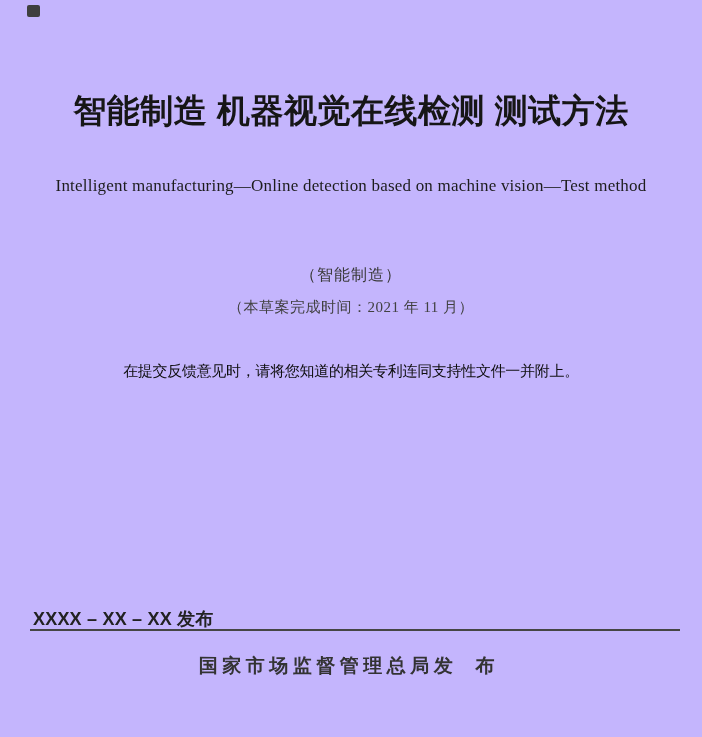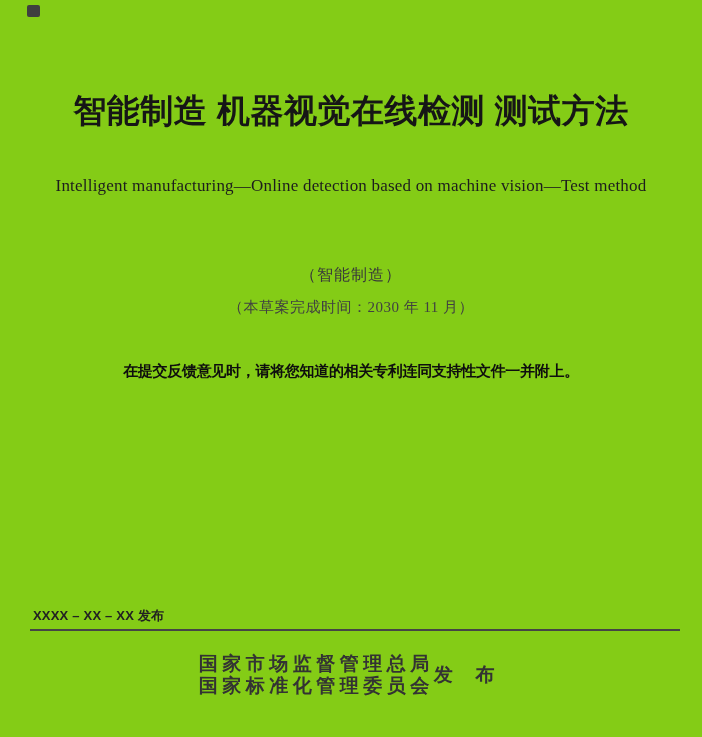--- a/index.html
+++ b/index.html
@@ -5,21 +5,21 @@
   html, body {
     margin: 0;
     padding: 0;
     background: #ffffff;
   }
   .page {
     position: relative;
     width: 702px;
     height: 737px;
     margin: 0 auto;
-    background: #84cc16;
+    background: #c4b5fd;
     overflow: hidden;
     font-family: "Liberation Sans", "DejaVu Sans", sans-serif;
     color: #1b1b1b;
   }
   .corner-mark {
     position: absolute;
     left: 27px;
     top: 5px;
     width: 13px;
     height: 12px;
@@ -79,34 +79,34 @@
     color: #414141;
     white-space: nowrap;
   }
   .patent-notice {
     position: absolute;
     top: 362px;
     left: 0;
     right: 0;
     text-align: center;
     font-size: 15px;
-    font-weight: 700;
+    font-weight: 400;
     letter-spacing: -0.3px;
     color: #0e0e0e;
     white-space: nowrap;
   }
   .dates-row {
     position: absolute;
     top: 607px;
     left: 33px;
     right: 20px;
     display: flex;
     justify-content: space-between;
     align-items: baseline;
-    font-size: 13px;
+    font-size: 18px;
     font-weight: 700;
     color: #222222;
     letter-spacing: 0.2px;
     white-space: nowrap;
     gap: 24px;
   }
   .rule {
     position: absolute;
     top: 629px;
     left: 30px;
@@ -149,31 +149,30 @@
 <div class="page">
 
   <div class="corner-mark"></div>
 
   <div class="title-cn">智能制造 机器视觉在线检测 测试方法</div>
 
   <div class="title-en">Intelligent manufacturing—Online detection based on machine vision—Test method</div>
 
   <div class="draft-stage">（智能制造）</div>
 
-  <div class="draft-time">（本草案完成时间：2030 年 11 月）</div>
+  <div class="draft-time">（本草案完成时间：2021 年 11 月）</div>
 
   <div class="patent-notice">在提交反馈意见时，请将您知道的相关专利连同支持性文件一并附上。</div>
 
   <div class="dates-row">
     <span>XXXX – XX – XX 发布</span>
   </div>
 
   <div class="rule"></div>
 
   <div class="issuer-row">
     <div class="issuer-lines">
       <div>国家市场监督管理总局</div>
-      <div>国家标准化管理委员会</div>
     </div>
     <div class="publish-label">发 布</div>
   </div>
 
 </div>
 
 </body></html>

